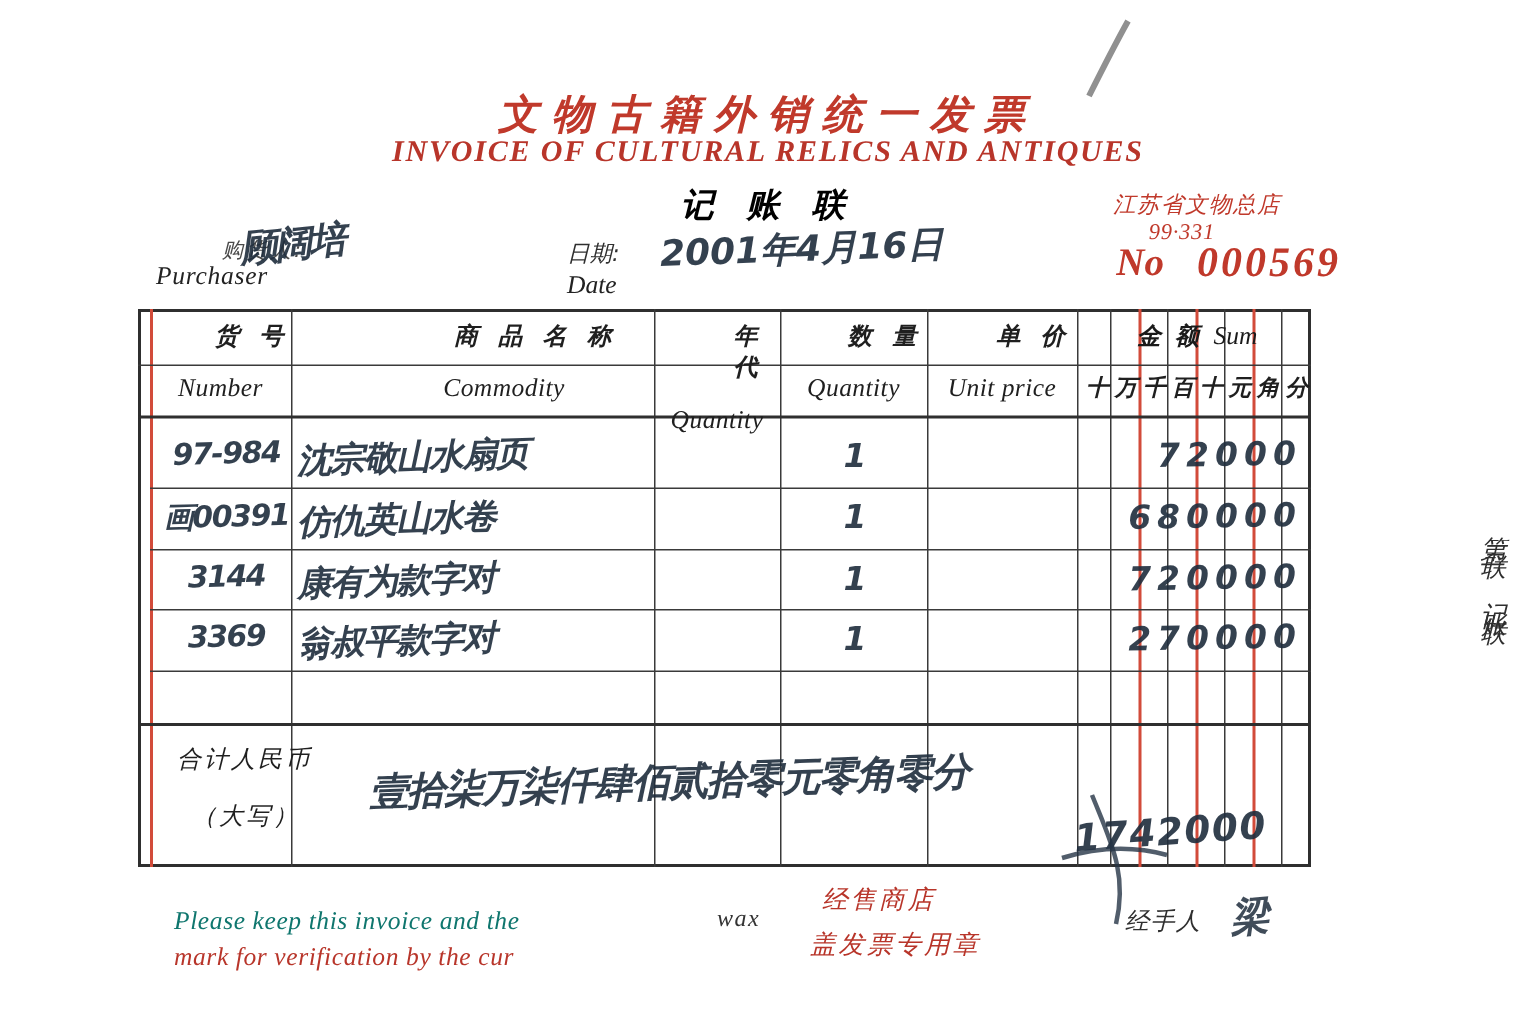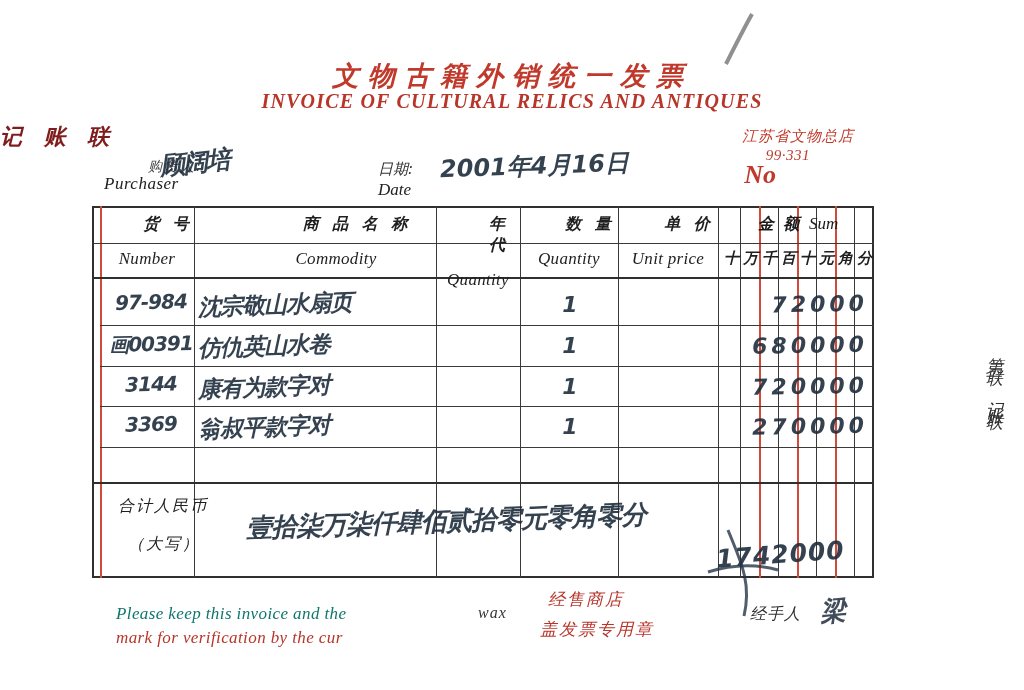--- a/index.html
+++ b/index.html
@@ -44,22 +44,22 @@
     color: #b8352a;
     font-family: "Liberation Serif", serif;
     font-weight: bold;
     font-size: 20px;
     letter-spacing: 1.2px;
   }
   .hdr-copy {
     position: absolute;
     left: 0; right: 0;
     top: 122px;
-    text-align: left;
-    color: #7f1d1d;
+    text-align: center;
+    color: #000000;
     font-family: "DejaVu Sans", sans-serif;
     font-weight: bold;
     font-size: 22px;
     letter-spacing: 7px;
   }
 
   
   .purchaser-cn {
     position: absolute;
     left: 104px;
@@ -456,20 +456,21 @@
   <div class="purchaser-en">Purchaser</div>
   <div class="purchaser-hand hand">顾阔培</div>
 
   <div class="date-cn">日期:</div>
   <div class="date-en">Date</div>
   <div class="date-hand hand">2001年4月16日</div>
 
   <div class="store-name">江苏省文物总店</div>
   <div class="store-code">99·331</div>
   <div class="no-label">No</div>
+  <div class="no-value">000569</div>
 
   <div class="table-frame"></div>
   <div class="inner-red-left"></div>
 
   <div class="vline" style="left:194px;"></div>
   <div class="vline" style="left:436px;"></div>
   <div class="vline" style="left:520px;"></div>
   <div class="vline" style="left:618px;"></div>
   <div class="vline" style="left:718px;"></div>
 

